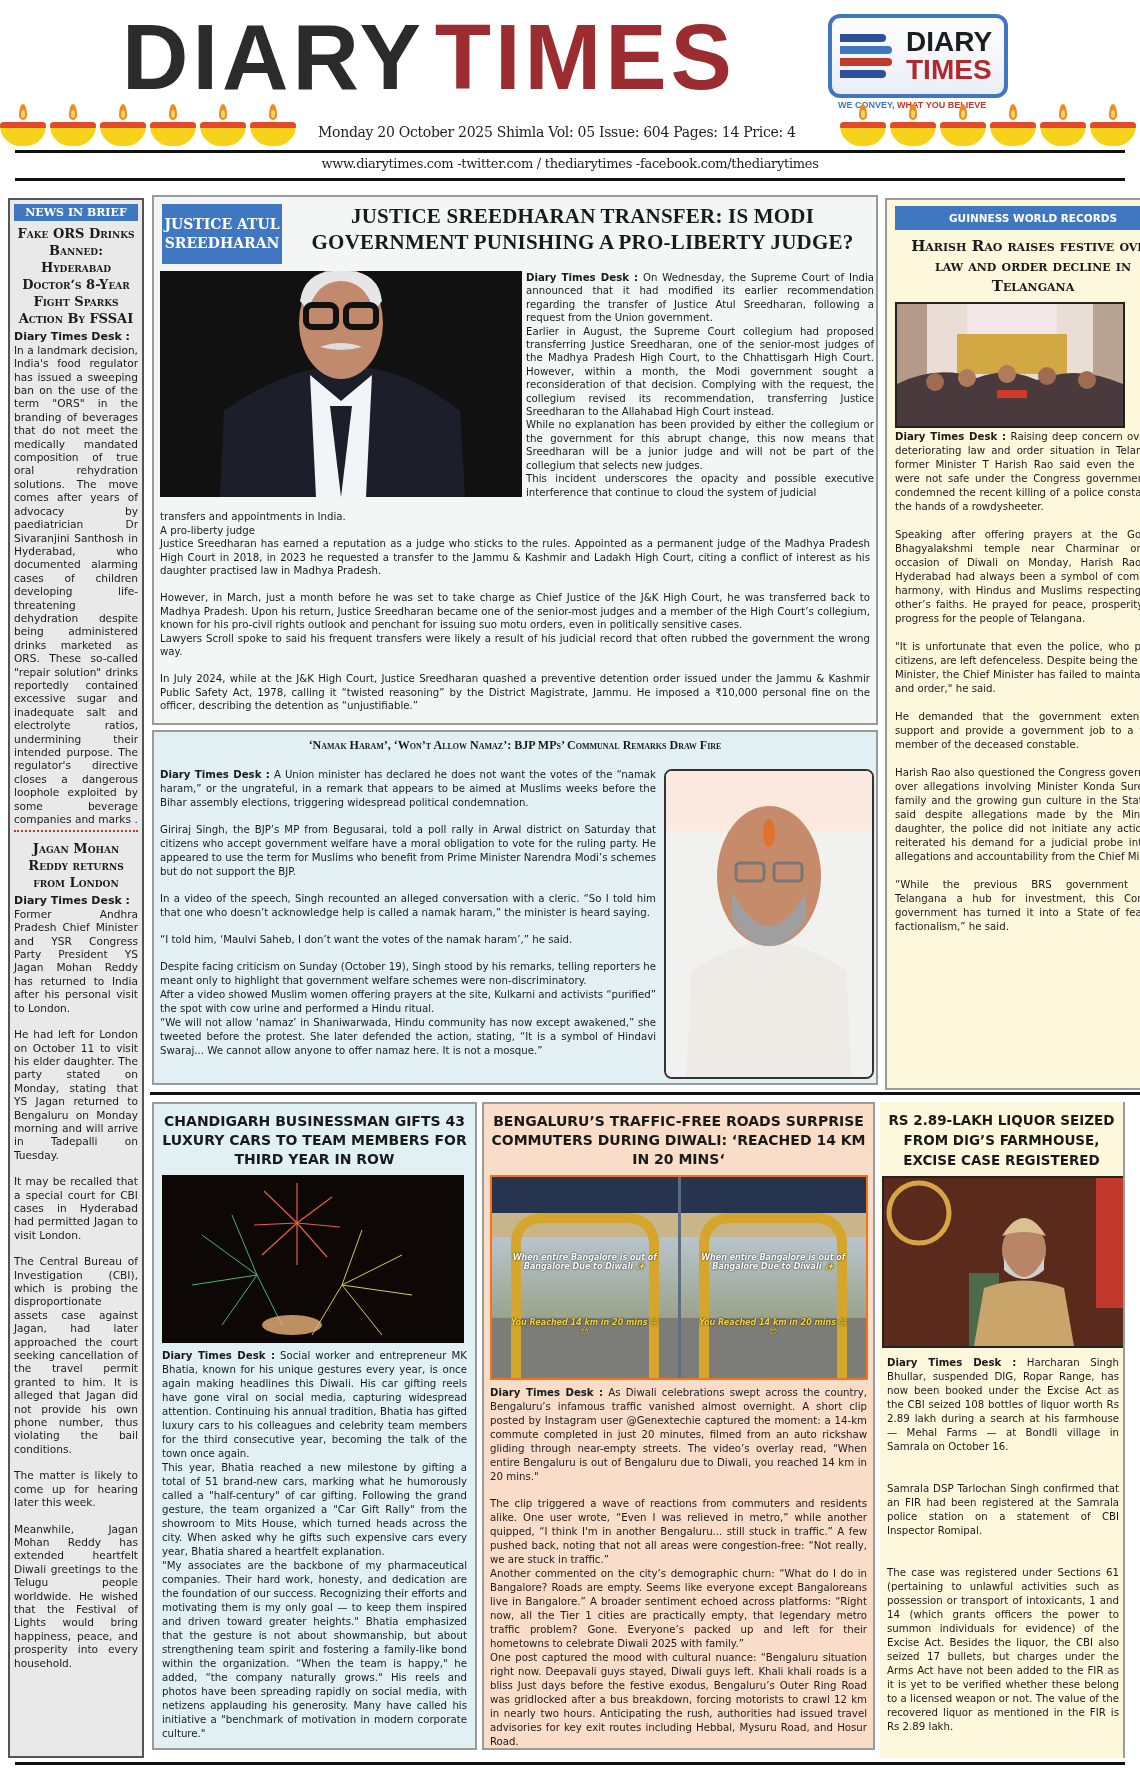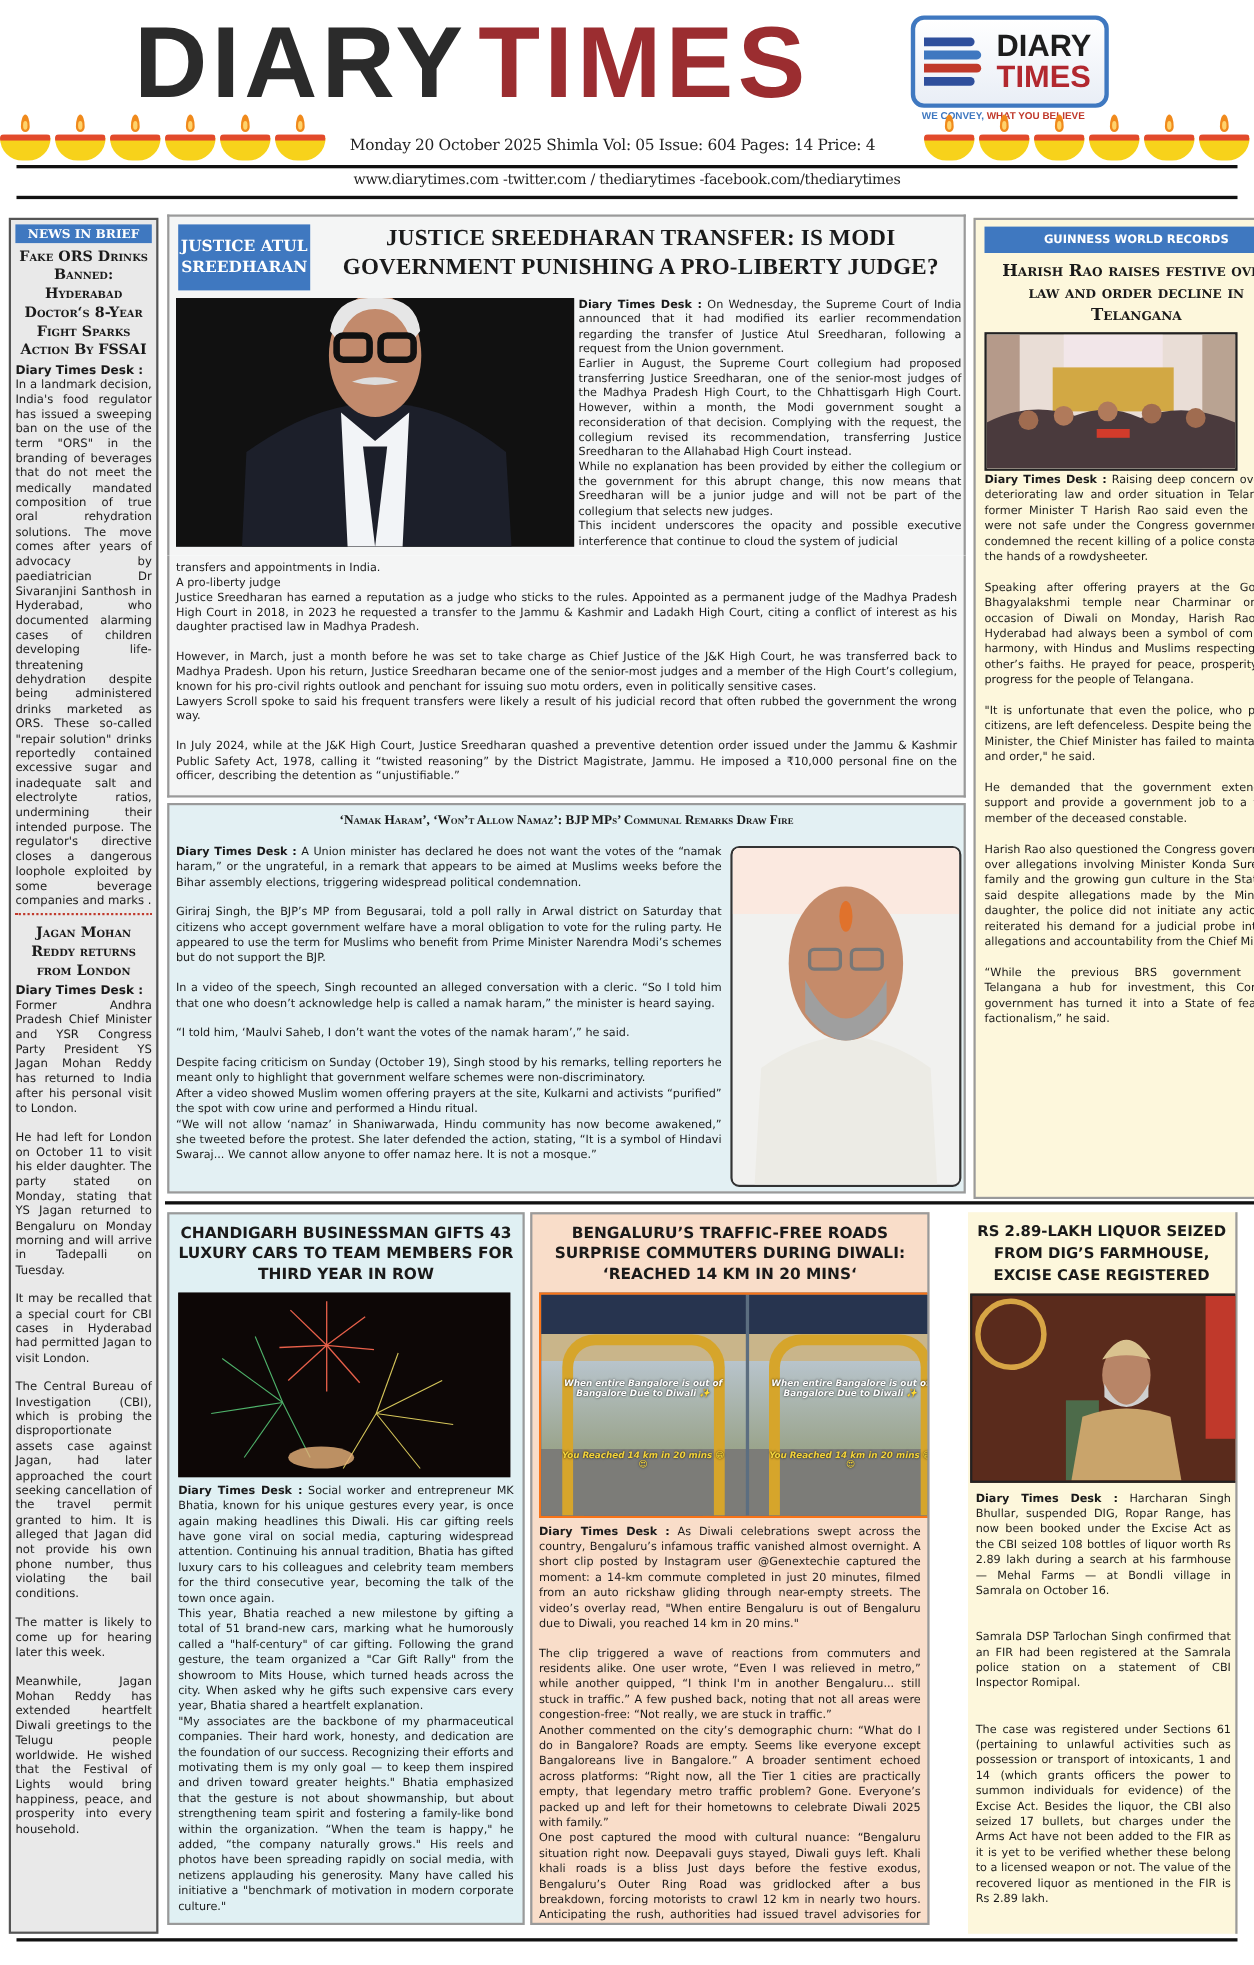--- a/index.html
+++ b/index.html
@@ -66,21 +66,21 @@
   .harish-photo { position: relative; width: 230px; height: 126px; border: 2px solid #222; background: #c9c0b3; overflow: hidden; }
   .harish-body { margin-top: 2px; font-size: 10.2px; line-height: 14px; }
   .harish-body p { margin-bottom: 14px; }
 
   
   .chandi-box { left: 152px; top: 1102px; width: 325px; height: 648px; background: #e0f0f3; padding: 0 8px; }
   .bottom-head { font-family: "DejaVu Sans", sans-serif; font-weight: bold; font-size: 14px; line-height: 19px; text-align: center; margin: 8px 0 6px; }
   .firework-photo { position: relative; width: 302px; height: 168px; background: #0d0706; overflow: hidden; }
   .bottom-body { margin-top: 6px; font-size: 10.2px; line-height: 14px; }
 
-  .blr-box { left: 482px; top: 1102px; width: 363px; height: 648px; background: #f9ddc9; padding: 0 6px; }
+  .blr-box { left: 482px; top: 1102px; width: 393px; height: 648px; background: #f9ddc9; padding: 0 6px; }
   .blr-photo { position: relative; width: 378px; height: 205px; background: #5c6e80; border: 2px solid #f97316; overflow: hidden; display: flex; gap: 3px; justify-content: center; }
   .blr-half { flex: 1; position: relative; overflow: hidden; background: linear-gradient(#27344f 0%, #27344f 18%, #c9b58a 18%, #c9b58a 30%, #b8c4cc 30%, #9aa48c 70%, #7c7c78 70%); }
   .blr-half .frame { position: absolute; left: 10%; top: 18%; width: 80%; height: 82%; border: 10px solid #d6a52b; border-bottom: none; border-radius: 30px 30px 0 0; }
   .blr-half .overlay { position: absolute; left: 10%; width: 80%; text-align: center; font-weight: bold; font-style: italic; font-size: 8px; color: #fff; text-shadow: 0 0 2px #000; }
   .blr-half .overlay2 { color: #f5d43b; }
 
   .liquor-box { left: 880px; top: 1102px; width: 245px; height: 656px; background: #fdf7dc; border: none; border-right: 2px solid #9a9a9a; padding: 0 0 0 0; }
   .liquor-head { font-family: "DejaVu Sans", sans-serif; font-weight: bold; font-size: 13.5px; line-height: 20px; text-align: center; margin: 8px 4px 6px; }
   .liquor-photo { position: relative; margin-left: 2px; width: 244px; height: 172px; border: 2px solid #222; background: #5a2b1c; overflow: hidden; }
   .liquor-body { padding: 8px 4px 0 7px; font-size: 10.2px; line-height: 14px; }
@@ -224,21 +224,21 @@
     <p><span class="desk">Diary Times Desk :</span><span> A Union minister has declared he does not want the votes of the “namak haram,” or the ungrateful, in a remark that appears to be aimed at Muslims weeks before the Bihar assembly elections, triggering widespread political condemnation.</span></p>
     <div class="gap"></div>
     <p>Giriraj Singh, the BJP’s MP from Begusarai, told a poll rally in Arwal district on Saturday that citizens who accept government welfare have a moral obligation to vote for the ruling party. He appeared to use the term for Muslims who benefit from Prime Minister Narendra Modi’s schemes but do not support the BJP.</p>
     <div class="gap"></div>
     <p>In a video of the speech, Singh recounted an alleged conversation with a cleric. “So I told him that one who doesn’t acknowledge help is called a namak haram,” the minister is heard saying.</p>
     <div class="gap"></div>
     <p>“I told him, ‘Maulvi Saheb, I don’t want the votes of the namak haram’,” he said.</p>
     <div class="gap"></div>
     <p>Despite facing criticism on Sunday (October 19), Singh stood by his remarks, telling reporters he meant only to highlight that government welfare schemes were non-discriminatory.</p>
     <p>After a video showed Muslim women offering prayers at the site, Kulkarni and activists “purified” the spot with cow urine and performed a Hindu ritual.</p>
-    <p>“We will not allow ‘namaz’ in Shaniwarwada, Hindu community has now become awakened,” she tweeted before the protest. She later defended the action, stating, “It is a symbol of Hindavi Swaraj... We cannot allow anyone to offer namaz here. It is not a mosque.”</p>
+    <p>“We will not allow ‘namaz’ in Shaniwarwada, Hindu community has now except awakened,” she tweeted before the protest. She later defended the action, stating, “It is a symbol of Hindavi Swaraj... We cannot allow anyone to offer namaz here. It is not a mosque.”</p>
   </div>
   <div class="ph namak-photo" title="Giriraj Singh speaking">
     <svg width="206" height="306" viewBox="0 0 206 306">
       <rect width="206" height="306" fill="#f1f1ef"></rect>
       <path d="M0 0 H206 V60 H0 Z" fill="#fbe9e0"></path>
       <path d="M20 306 L26 200 Q60 175 103 170 Q146 175 180 200 L186 306 Z" fill="#ecebe5"></path>
       <ellipse cx="103" cy="105" rx="52" ry="70" fill="#c58b6a"></ellipse>
       <path d="M66 120 Q103 190 140 120 L140 150 Q103 200 66 150 Z" fill="#9f9f9f"></path>
       <rect x="70" y="92" width="28" height="18" rx="4" fill="none" stroke="#777" stroke-width="3"></rect>
       <rect x="108" y="92" width="28" height="18" rx="4" fill="none" stroke="#777" stroke-width="3"></rect>

